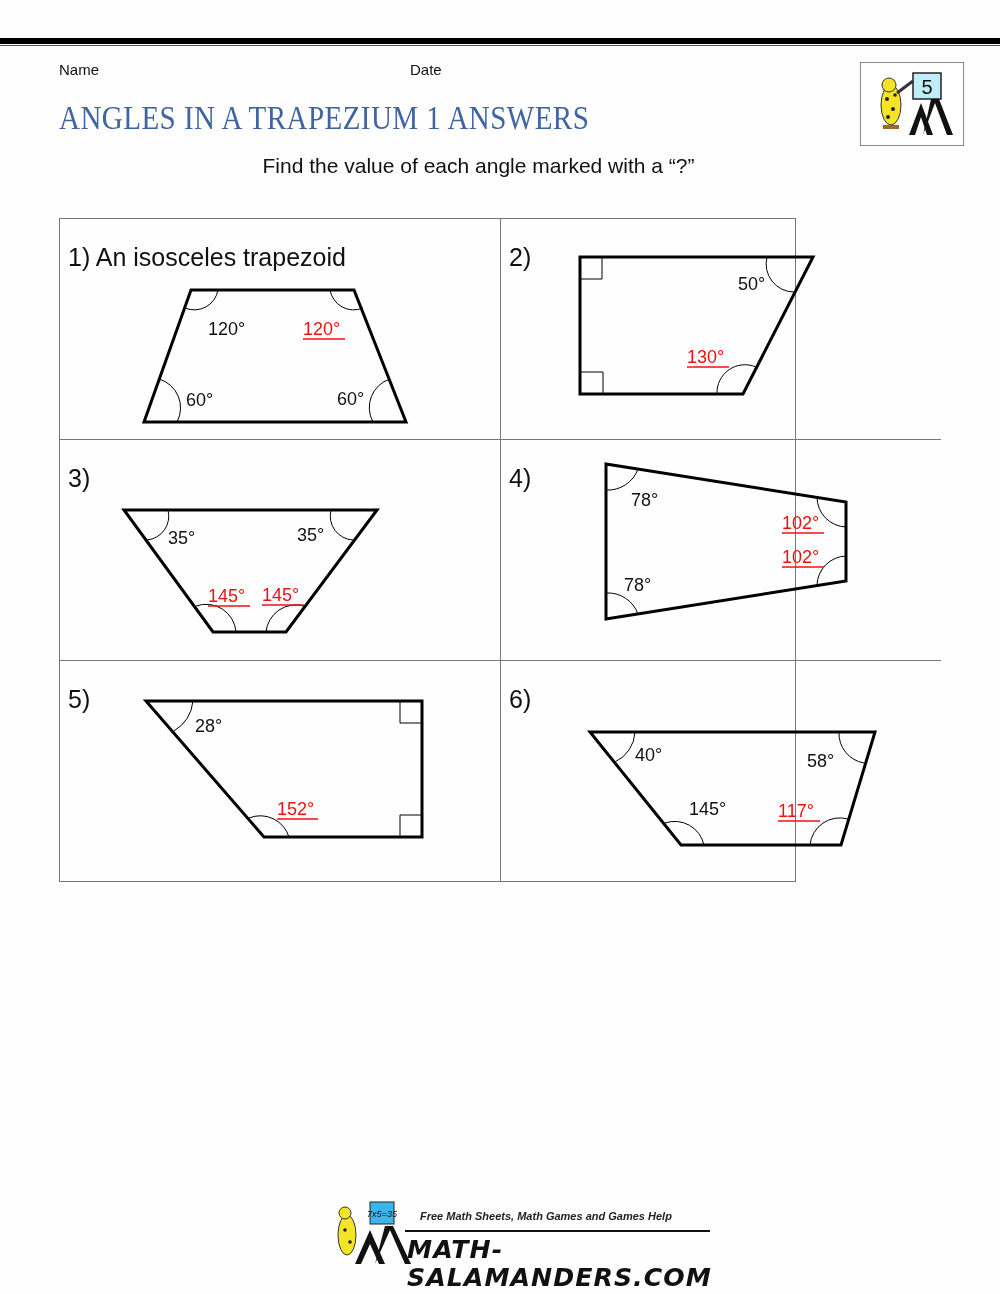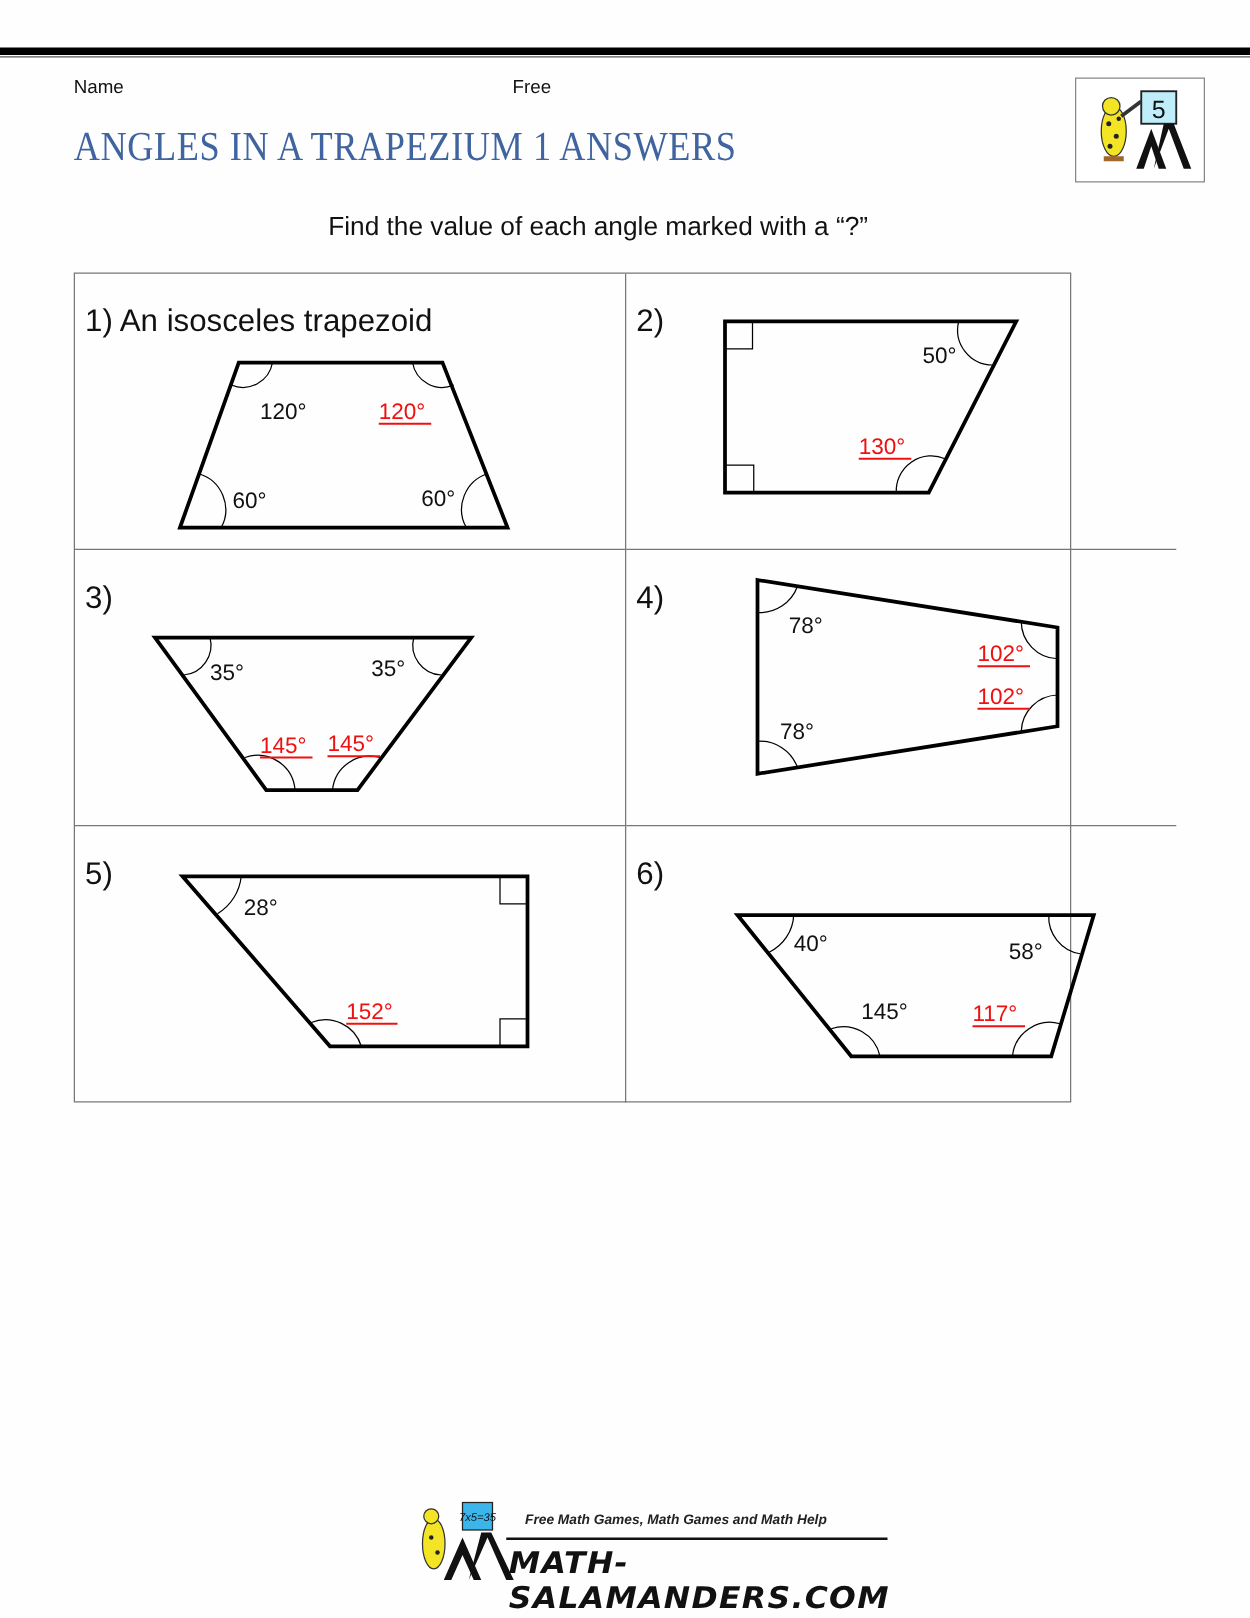--- a/index.html
+++ b/index.html
@@ -3,41 +3,41 @@
 <meta charset="utf-8">
 <style>
   html, body { margin:0; padding:0; background:#fdfefd; }
   body { width:1000px; height:1294px; position:relative; overflow:hidden; font-family:"Liberation Sans", sans-serif; color:#111; }
   .top-rule { position:absolute; left:0; top:38px; width:1000px; height:6px; background:#000; }
   .top-rule2 { position:absolute; left:0; top:45px; width:1000px; height:1px; background:#555; }
   .name-label { position:absolute; left:59px; top:61px; font-size:15px;text-align:right; }
   .date-label { position:absolute; left:410px; top:61px; font-size:15px; }
   .title { position:absolute; left:59px; top:100px; font-family:"Liberation Serif", serif; font-size:33px; color:#3f64a0; letter-spacing:0.5px; transform:scaleX(0.88); transform-origin:left; }
   .logo-box { position:absolute; left:860px; top:62px; width:102px; height:82px; border:1px solid #888; background:#fff; }
-  .instruction { position:absolute; left:0; width:957px; top:170px; text-align:center; font-size:21px; }
-  .grid { position:absolute; left:59px; top:218px; width:798px; height:664px; border:1px solid #777; box-sizing:border-box;text-align:center; }
+  .instruction { position:absolute; left:0; width:957px; top:154px; text-align:center; font-size:21px; }
+  .grid { position:absolute; left:59px; top:218px; width:737px; height:664px; border:1px solid #777; box-sizing:border-box;text-align:center; }
   .cell { position:absolute; width:441px; height:221px; border-right:1px solid #777; border-bottom:1px solid #777; box-sizing:border-box; }
   .cell.r { border-right:none; width:440px; }
   .cell.b { border-bottom:none; }
   .qlabel { position:absolute; left:8px; top:24px; font-size:25px; }
   .cell svg { position:absolute; left:0; top:0; }
   .ang { font-family:"Liberation Sans", sans-serif; font-size:18px; fill:#111; }
   .ans { fill:#ee1111; }
   .footer { position:absolute; left:325px; top:1200px; width:390px; height:70px;font-style:italic; }
   .footer-tag { position:absolute; left:95px; top:10px; font-size:11px; font-weight:bold; color:#222; }
   .footer-site { position:absolute; left:82px; top:36px; font-size:24px; font-weight:bold; letter-spacing:1px; color:#111; font-family:"DejaVu Sans", sans-serif; transform:scaleX(1.05); transform-origin:left; }
 </style>
 </head>
 <body>
 
 <div class="top-rule"></div>
 <div class="top-rule2"></div>
 
 <div class="name-label">Name</div>
-<div class="date-label">Free</div>
+<div class="date-label">Date</div>
 <div class="title">ANGLES IN A TRAPEZIUM 1 ANSWERS</div>
 
 <div class="logo-box">
   <svg width="102" height="82" viewBox="0 0 102 82">
     <rect x="52" y="10" width="28" height="26" fill="#bfeefa" stroke="#222" stroke-width="1.5"></rect>
     <text x="66" y="31" text-anchor="middle" font-size="20" font-family="Liberation Sans, sans-serif" fill="#111">5</text>
     <polygon points="48,72 60,40 72,72 66,72 60,54 54,72" fill="#111"></polygon>
     <polygon points="62,72 74,40 86,72 92,72 78,36 70,36" fill="#111"></polygon>
     <ellipse cx="30" cy="42" rx="10" ry="20" fill="#f3e526" stroke="#333"></ellipse>
     <circle cx="28" cy="22" r="7" fill="#f3e526" stroke="#333"></circle>
@@ -153,16 +153,16 @@
   <svg width="90" height="70" style="position:absolute;left:0;top:0;">
     <rect x="45" y="2" width="24" height="22" fill="#3cb6ea" stroke="#222"></rect>
     <text x="57" y="17" text-anchor="middle" font-size="9" fill="#111" font-family="Liberation Sans, sans-serif">7x5=35</text>
     <polygon points="30,64 45,30 60,64 54,64 45,44 36,64" fill="#111"></polygon>
     <polygon points="50,64 65,30 80,64 86,64 68,26 60,26" fill="#111"></polygon>
     <ellipse cx="22" cy="35" rx="9" ry="20" fill="#f3e526" stroke="#333"></ellipse>
     <circle cx="20" cy="13" r="6" fill="#f3e526" stroke="#333"></circle>
     <circle cx="20" cy="30" r="1.8" fill="#222"></circle>
       <circle cx="25" cy="42" r="1.8" fill="#222"></circle>
   </svg>
-  <div class="footer-tag">Free Math Games, Math Games and Math Help</div>
+  <div class="footer-tag">Free Math Sheets, Math Games and Games Help</div>
   <div style="position:absolute;left:80px;top:30px;width:305px;height:2px;background:#111;"></div>
   <div class="footer-site">MATH-SALAMANDERS.COM</div>
 </div>
 
 </body></html>

